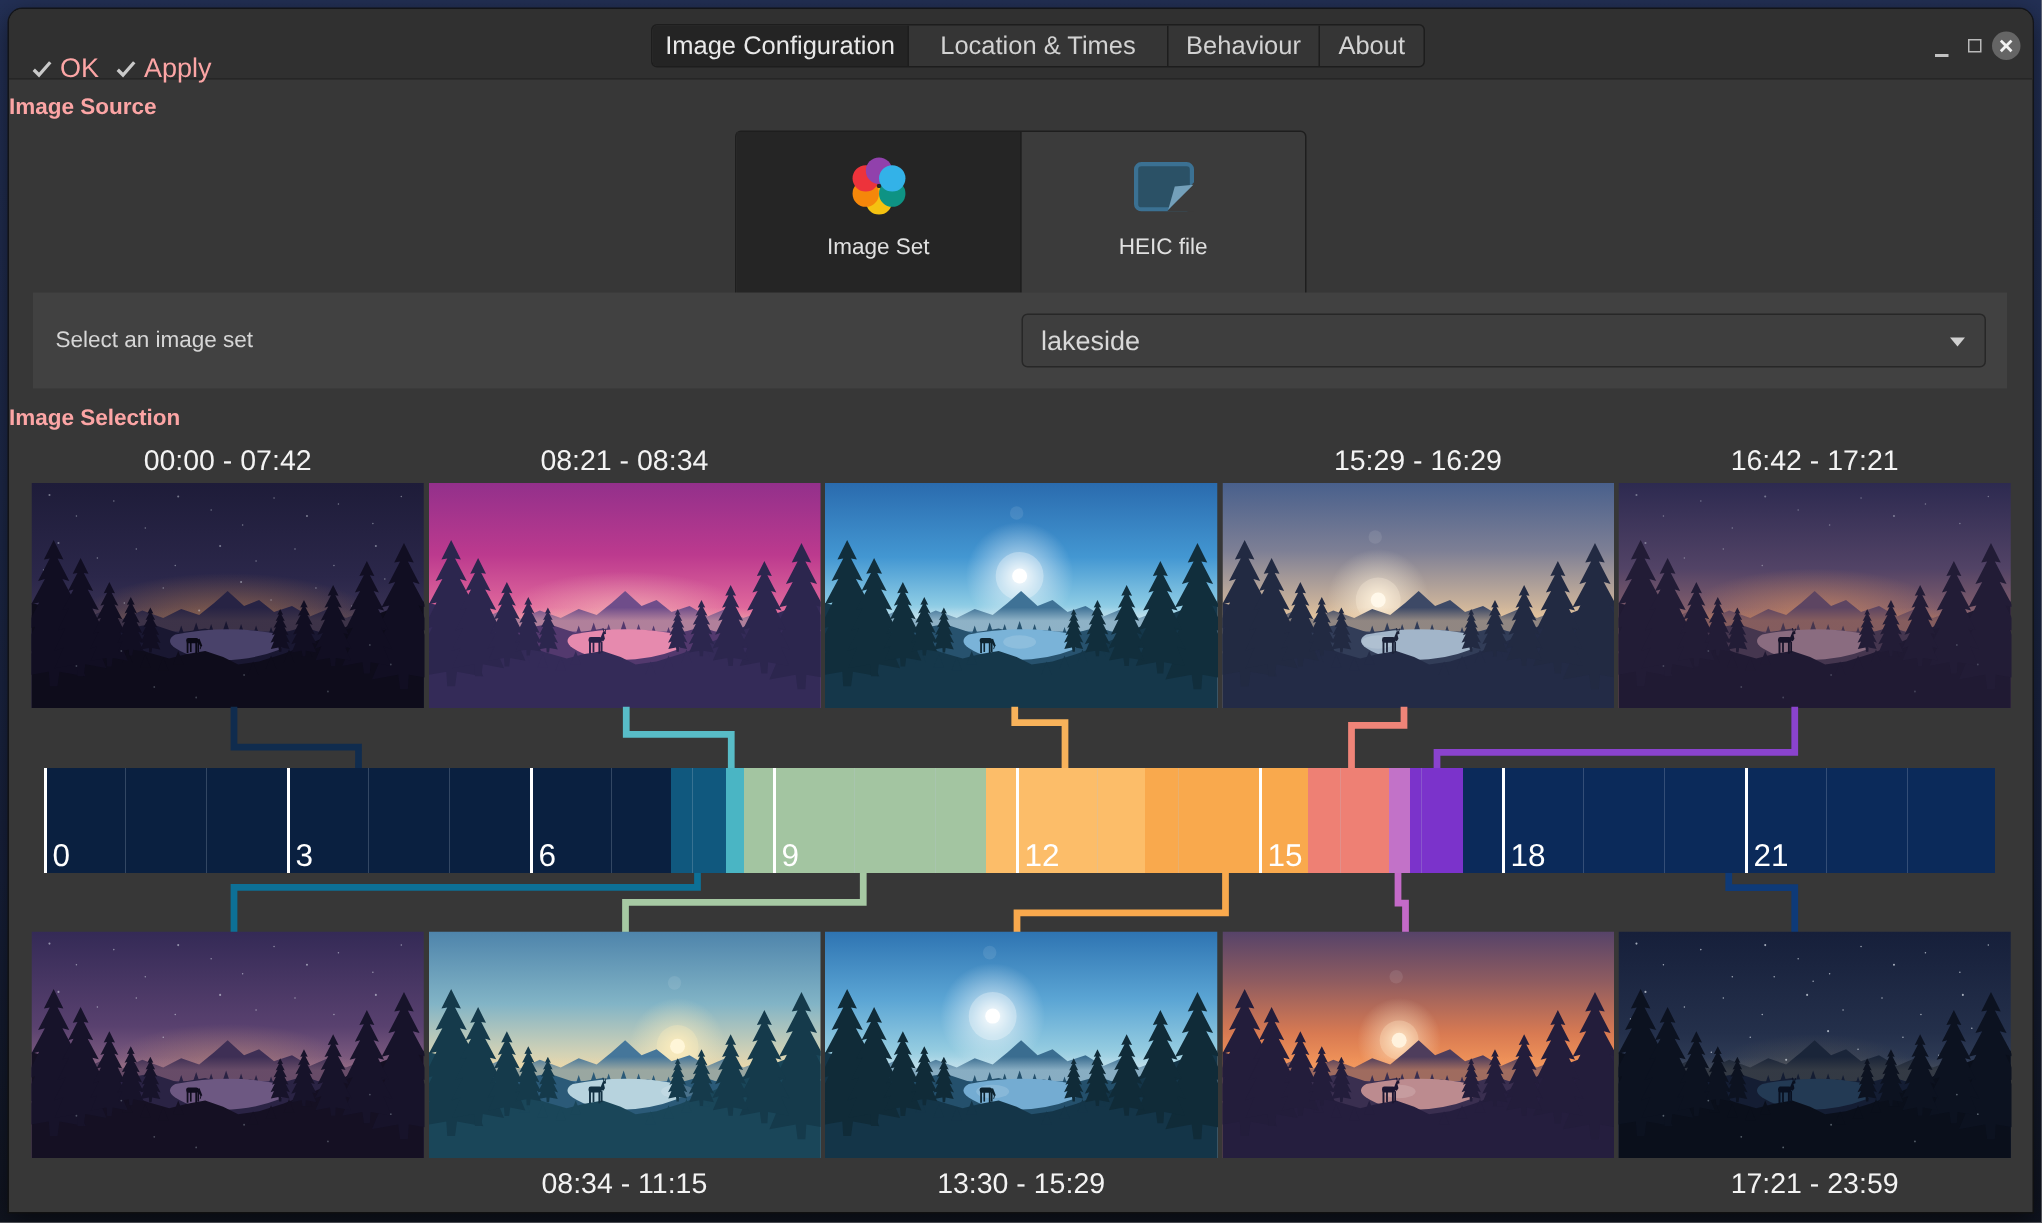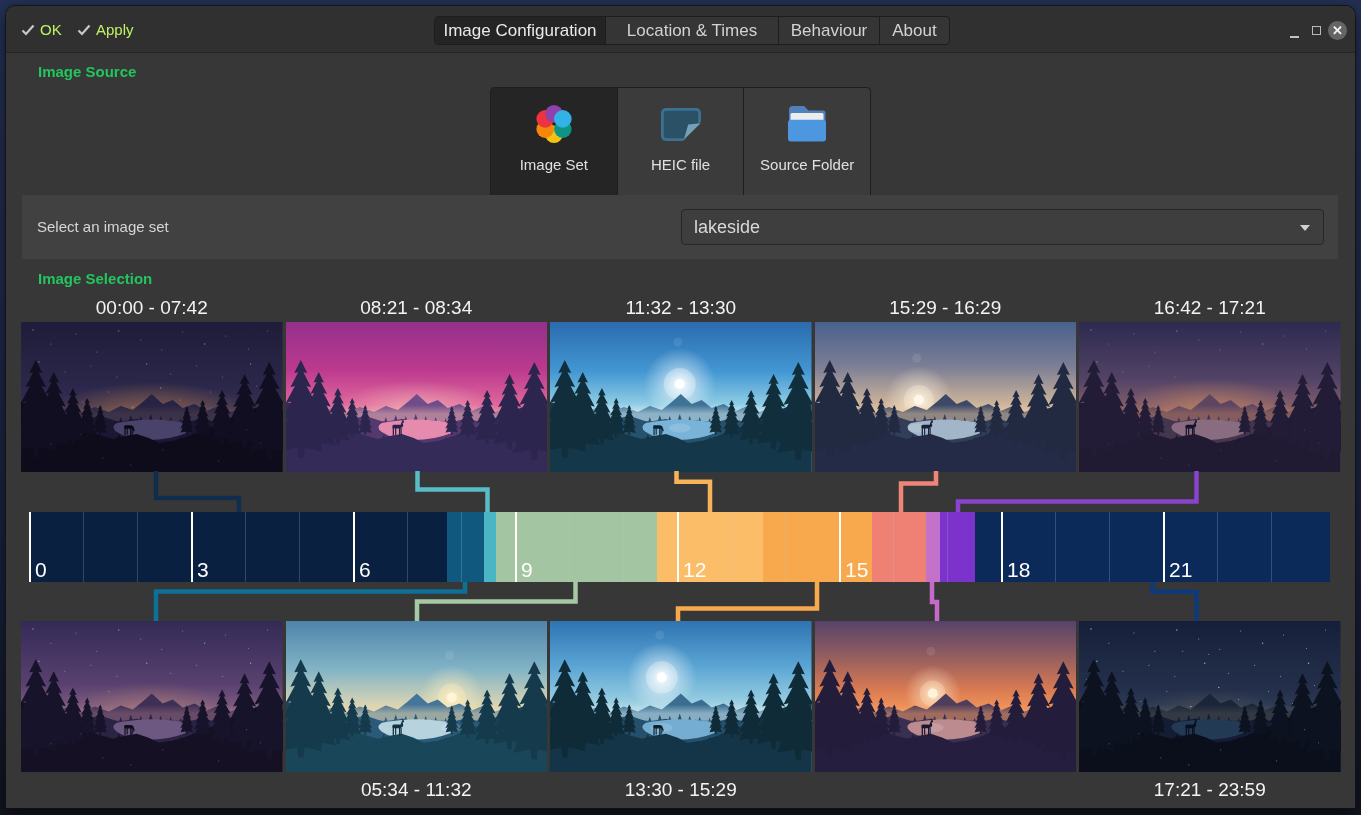--- a/index.html
+++ b/index.html
@@ -1,30 +1,30 @@
 <!DOCTYPE html>
 <html><head><meta charset="utf-8"><style>
 *{margin:0;padding:0;box-sizing:border-box}
 html,body{width:1361px;height:815px;overflow:hidden}
 body{background:linear-gradient(180deg,#233055 0%,#1d2848 40%,#17203a 72%,#10141f 100%);
  font-family:"Liberation Sans",sans-serif;position:relative}
 #win{position:absolute;left:6px;top:6px;width:1349px;height:802px;background:#373737;
  border-radius:9px 9px 0 0;overflow:hidden;box-shadow:0 0 0 1px rgba(18,18,18,0.85),0 5px 18px rgba(0,0,0,0.55)}
 #tbar{position:absolute;left:0;top:0;width:100%;height:47px;background:#303030;border-bottom:1px solid #262626}
-.tbtn{position:absolute;top:0;height:47px;line-height:47px;color:#bef264;font-size:15px;white-space:nowrap}
+.tbtn{position:absolute;top:16px;height:47px;line-height:47px;color:#fca5a5;font-size:18px;white-space:nowrap}
 .cks{margin-right:5px;vertical-align:-1px}
 #tabs{position:absolute;left:428px;top:10px;height:29px;display:flex;border:1px solid #1d1d1d;border-radius:4px;overflow:hidden;background:#353535}
 #tabs div{height:27px;line-height:27px;text-align:center;font-size:17px;color:#d2d2d2;border-right:1px solid #1d1d1d}
 #tabs div:last-child{border-right:none}
 #tabs .act{background:#242424;color:#e9e9e9}
 .wmin{position:absolute;left:1284px;top:30px;width:9px;height:2px;background:#c2c2c2}
 .wmax{position:absolute;left:1306px;top:20px;width:9px;height:9px;border:1px solid #b9b9b9}
 .wcls{position:absolute;left:1322px;top:15px;width:19px;height:19px;border-radius:50%;background:#656565;
  color:#f2f2f2;font-size:13px;line-height:19px;text-align:center;font-weight:bold}
-.sect{position:absolute;left:32px;font-size:15px;font-weight:bold;color:#22c55e}
+.sect{position:absolute;left:0;font-size:15px;font-weight:bold;color:#fca5a5}
 #srcbtns{position:absolute;left:484px;top:81px;width:381px;height:114px;display:flex;border:1px solid #1e1e1e;border-radius:4px;background:#3b3b3b}
 #srcbtns .sb{flex:1;border-right:1px solid #1e1e1e;display:flex;flex-direction:column;align-items:center}
 #srcbtns .sb:last-child{border-right:none}
 #srcbtns .sb.act{background:#252525}
 #srcbtns .ic{height:46px;margin-top:13px;display:flex;align-items:center}
 #srcbtns .lb{margin-top:9px;font-size:15px;color:#e0e0e0}
 #row{position:absolute;left:16px;top:189px;width:1316px;height:64px;background:#414141}
 #row .lab{position:absolute;left:15px;top:0;height:64px;line-height:64px;font-size:15px;color:#d6d6d6}
 #dd{position:absolute;left:659px;top:14px;width:643px;height:36px;background:#3e3e3e;border:1px solid #272727;border-radius:4px;line-height:34px}
 #dd .txt{margin-left:12px;font-size:18px;color:#d8d8d8}
@@ -95,39 +95,28 @@
       <div class="sb">
         <div class="ic">
           <svg width="40" height="33" viewBox="0 0 40 33">
             <rect x="1.4" y="1.4" width="37.2" height="30.2" rx="3.5" fill="#2b5166" stroke="#3b7193" stroke-width="2.8"></rect>
             <polygon points="22,33 40,33 40,13.5" fill="#3b3b3b"></polygon>
             <polygon points="22.8,31.8 39.6,15.2 27.2,16.4" fill="#74a0ba"></polygon>
           </svg>
         </div>
         <div class="lb">HEIC file</div>
       </div>
-      <div class="sb">
-        <div class="ic">
-          <svg width="40" height="37.5" viewBox="0 0 40 37.5">
-            <path d="M2,16 L2,5 Q2,1 6,1 L17,1 L21.5,5.5 L36,5.5 Q38.5,5.5 38.5,8 L38.5,16 Z" fill="#5181bd"></path>
-            <rect x="3.5" y="8" width="33" height="8" rx="1.5" fill="#ebecec"></rect>
-            <rect x="1" y="14.7" width="38" height="21.8" rx="3" fill="#4d96e0"></rect>
-          </svg>
-        </div>
-        <div class="lb">Source Folder</div>
-      </div>
     </div>
     <div id="row">
       <div class="lab">Select an image set</div>
       <div id="dd"><span class="txt">lakeside</span><div class="arr"></div></div>
     </div>
     <div class="sect" style="top:264px">Image Selection</div>
     <div class="tlab" style="left:15px;top:291px">00:00 - 07:42</div>
     <div class="tlab" style="left:279.5px;top:291px">08:21 - 08:34</div>
-    <div class="tlab" style="left:544px;top:291px">11:32 - 13:30</div>
     <div class="tlab" style="left:808.5px;top:291px">15:29 - 16:29</div>
     <div class="tlab" style="left:1073px;top:291px">16:42 - 17:21</div>
     <svg class="th" style="left:15px;top:315.5px" viewBox="0 0 262 150" preserveAspectRatio="none">
       <defs>
         <linearGradient id="t1k" x1="0" y1="0" x2="0" y2="1">
           <stop offset="0" stop-color="#1e1c39"></stop>
           <stop offset="0.42" stop-color="#2b274a"></stop>
           <stop offset="0.6" stop-color="#3b3354"></stop>
           <stop offset="0.74" stop-color="#51435b"></stop>
           <stop offset="1" stop-color="#64505c"></stop>
@@ -757,15 +746,15 @@
         <circle cx="82" cy="136" r="0.6"></circle>
         <circle cx="142" cy="128" r="0.6"></circle>
         <circle cx="198" cy="139" r="0.6"></circle>
         <circle cx="240" cy="121" r="0.6"></circle>
         <circle cx="110" cy="143" r="0.6"></circle>
         <circle cx="60" cy="112" r="0.6"></circle>
         <circle cx="226" cy="108" r="0.6"></circle>
       </g>
       <use href="#deerS" fill="#091020" transform="translate(104,95.5) scale(0.85)"></use>
     </svg>
-    <div class="tlab" style="left:279.5px;top:773px">05:34 - 11:32</div>
+    <div class="tlab" style="left:279.5px;top:773px">08:34 - 11:15</div>
     <div class="tlab" style="left:544px;top:773px">13:30 - 15:29</div>
     <div class="tlab" style="left:1073px;top:773px">17:21 - 23:59</div>
   </div>
 </body></html>

